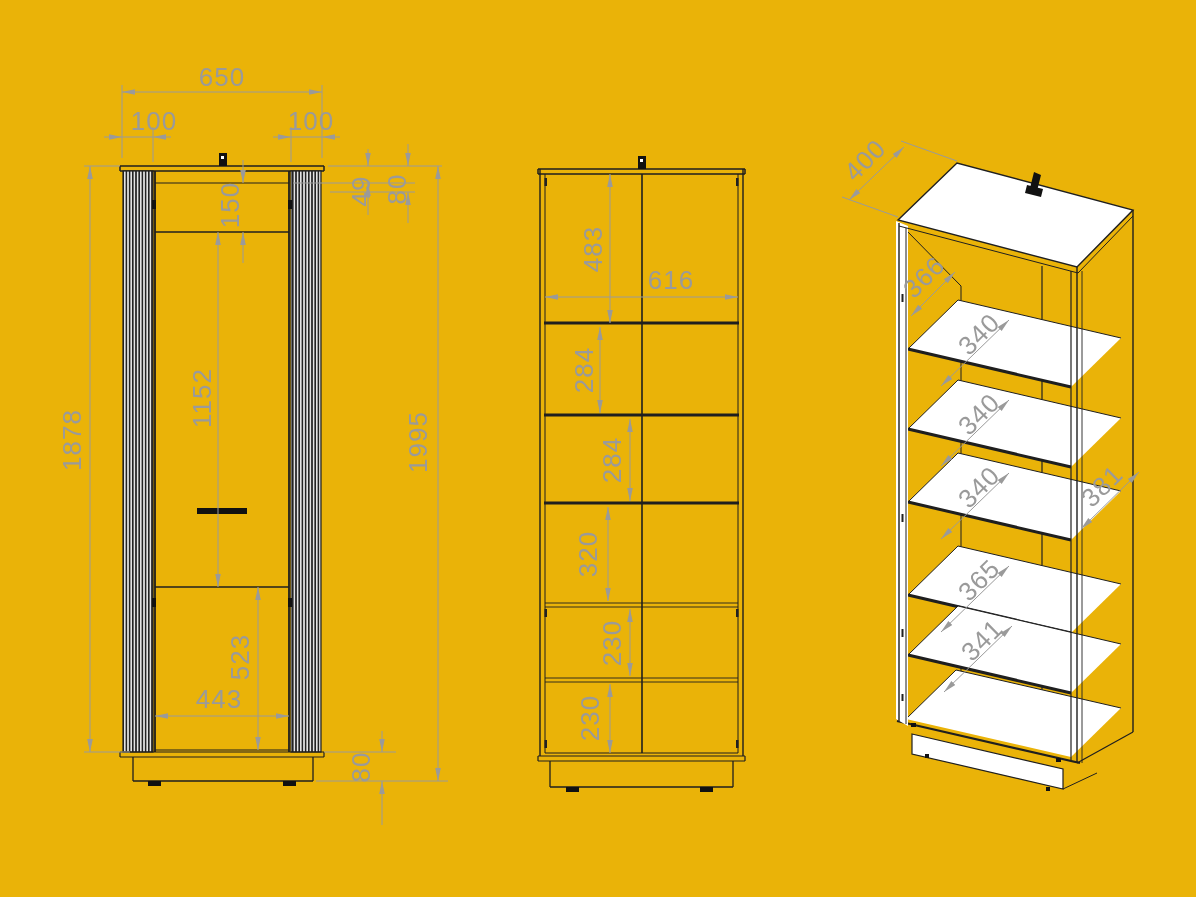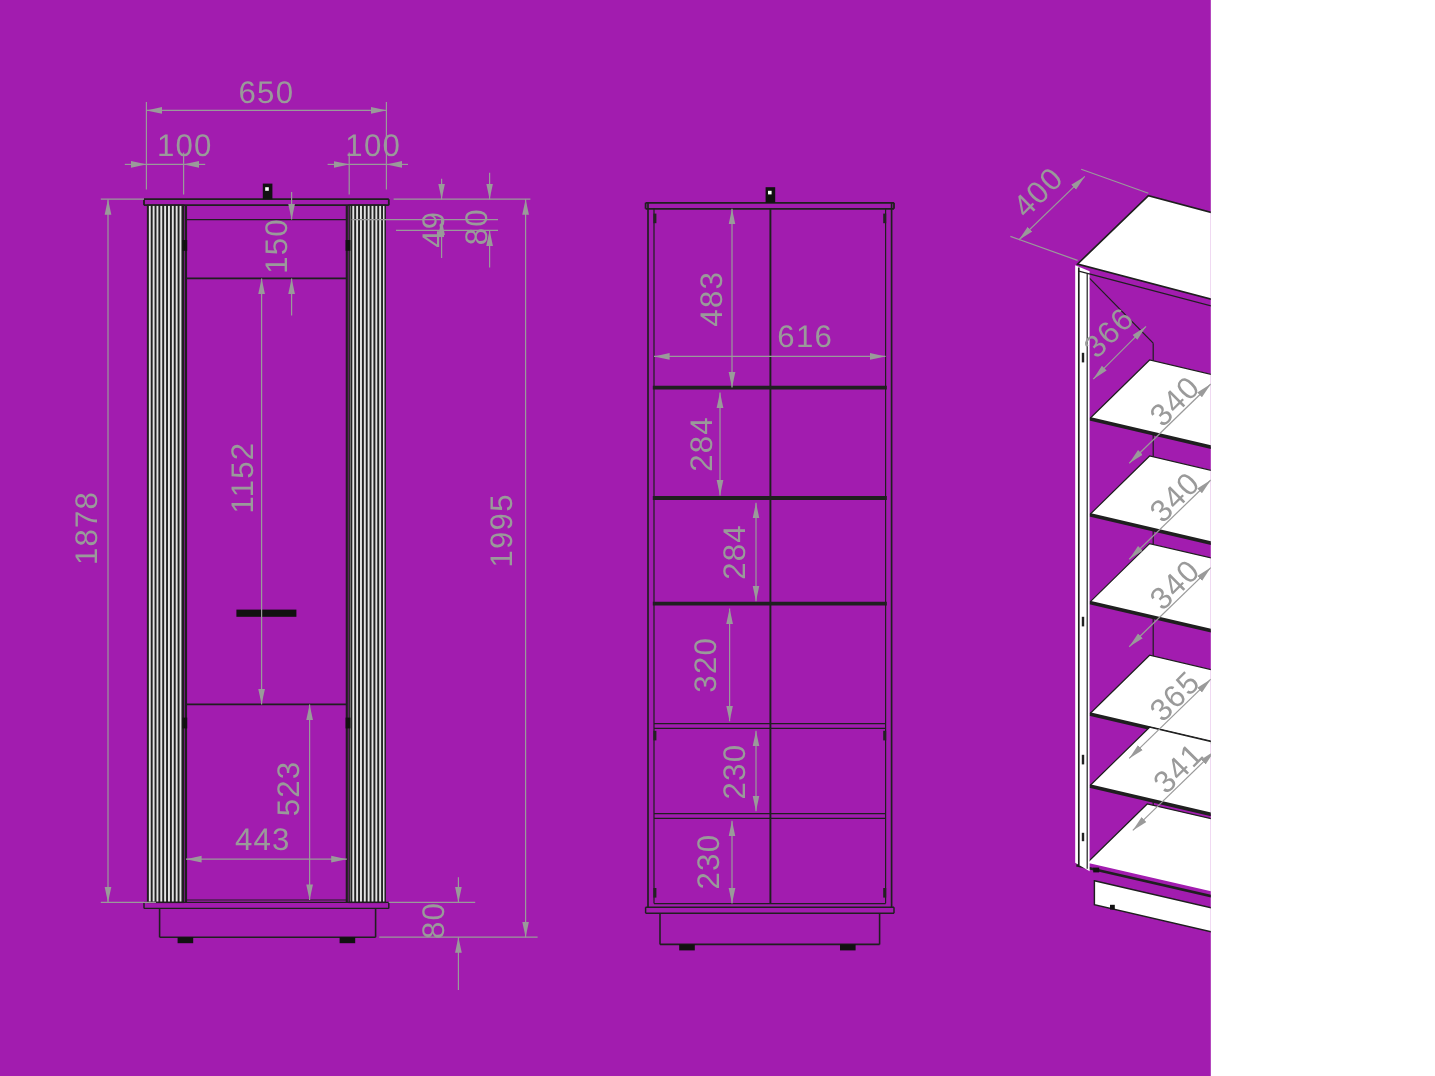--- a/index.html
+++ b/index.html
@@ -1,16 +1,16 @@
 <!DOCTYPE html>
 <html><head>
 <meta charset="utf-8">
 <style>
   html,body{margin:0;padding:0;background:#ffffff;}
-  #stage{width:1009px;height:897px;background:#a21caf;position:relative;overflow:hidden;}
+  #stage{width:1196px;height:897px;background:#eab308;position:relative;overflow:hidden;}
   svg{display:block;}
   .dt{font-family:"Liberation Sans",sans-serif;font-size:26px;fill:#9a9a9a;letter-spacing:1px;}
   .dim{stroke:#9a9a9a;stroke-width:1;fill:none;}
   .st{stroke:#1f1f1f;fill:none;}
 </style>
 </head>
 <body>
 
 <div id="stage">
 <svg width="1196" height="897" viewBox="0 0 1196 897">

